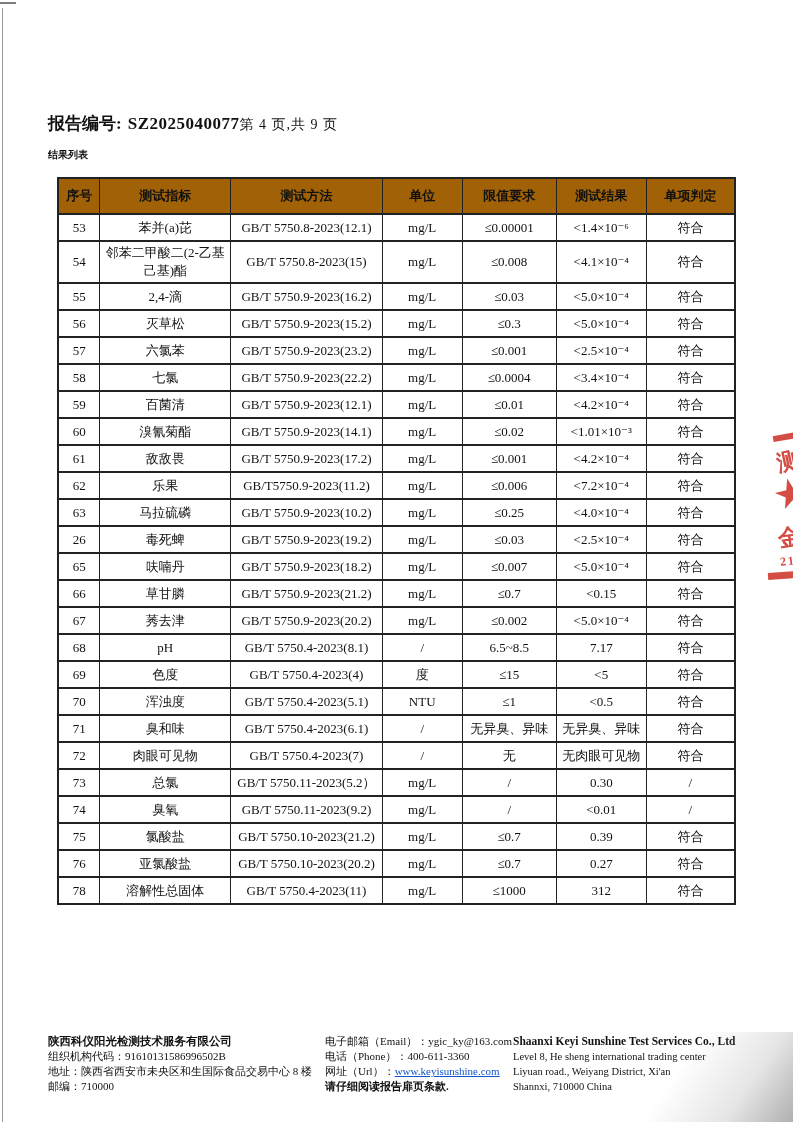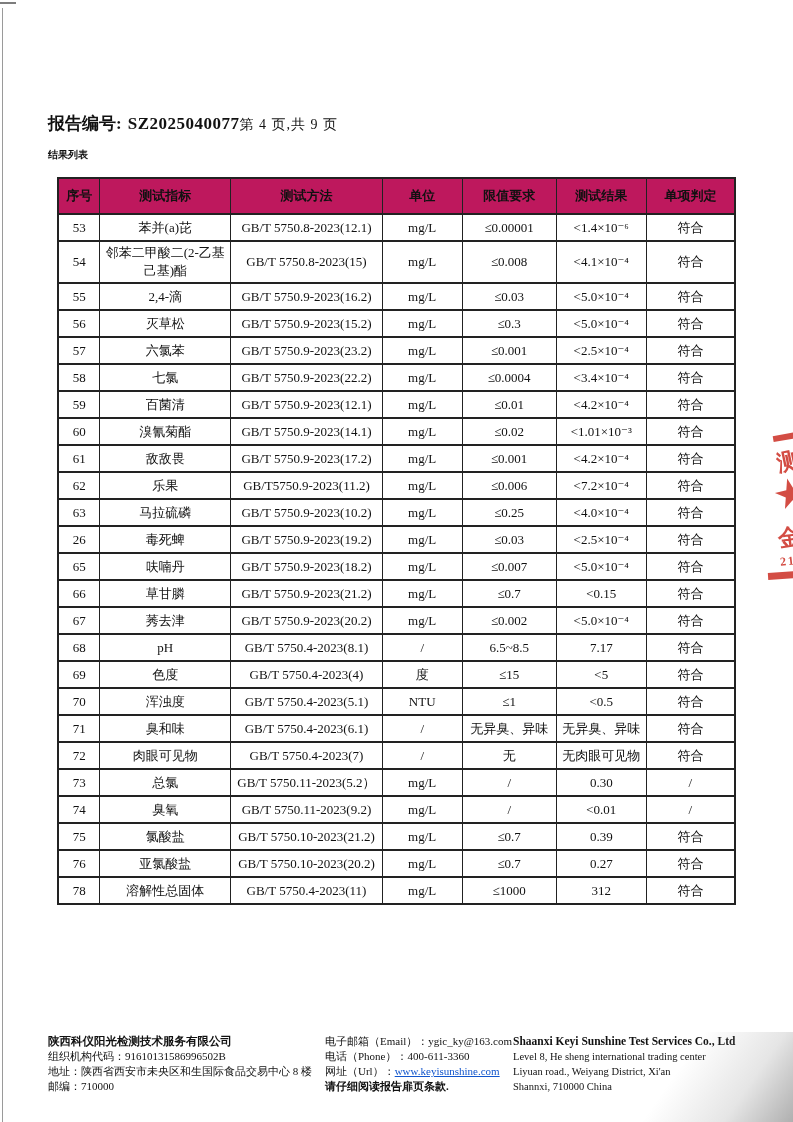--- a/index.html
+++ b/index.html
@@ -44,21 +44,21 @@
     position:absolute; left:57px; top:177px; width:679px;
     border-collapse:collapse; table-layout:fixed;
   }
   table.results th, table.results td {
     border-left:1px solid #222; border-right:1px solid #222;
     border-top:2px solid #222; border-bottom:2px solid #222;
     text-align:center; vertical-align:middle;
     font-size:13px; padding:2px 3px;
     overflow:hidden;
   }
-  table.results th { height:36px; font-weight:bold; background:#be185d; }
+  table.results th { height:36px; font-weight:bold; background:#a16207; }
   table.results td { height:27px; }
   table.results { border:2px solid #222; }
 
   
   .footer { position:absolute; top:1034px; left:0; width:793px; font-size:11px; line-height:15px; }
   .f-col { position:absolute; top:0; }
   .f-left  { left:48px;  width:275px; }
   .f-mid   { left:325px; width:190px; }
   .f-right { left:513px; width:250px; font-size:10.5px; }
   .f-bold { font-weight:bold; font-size:11.5px; }

